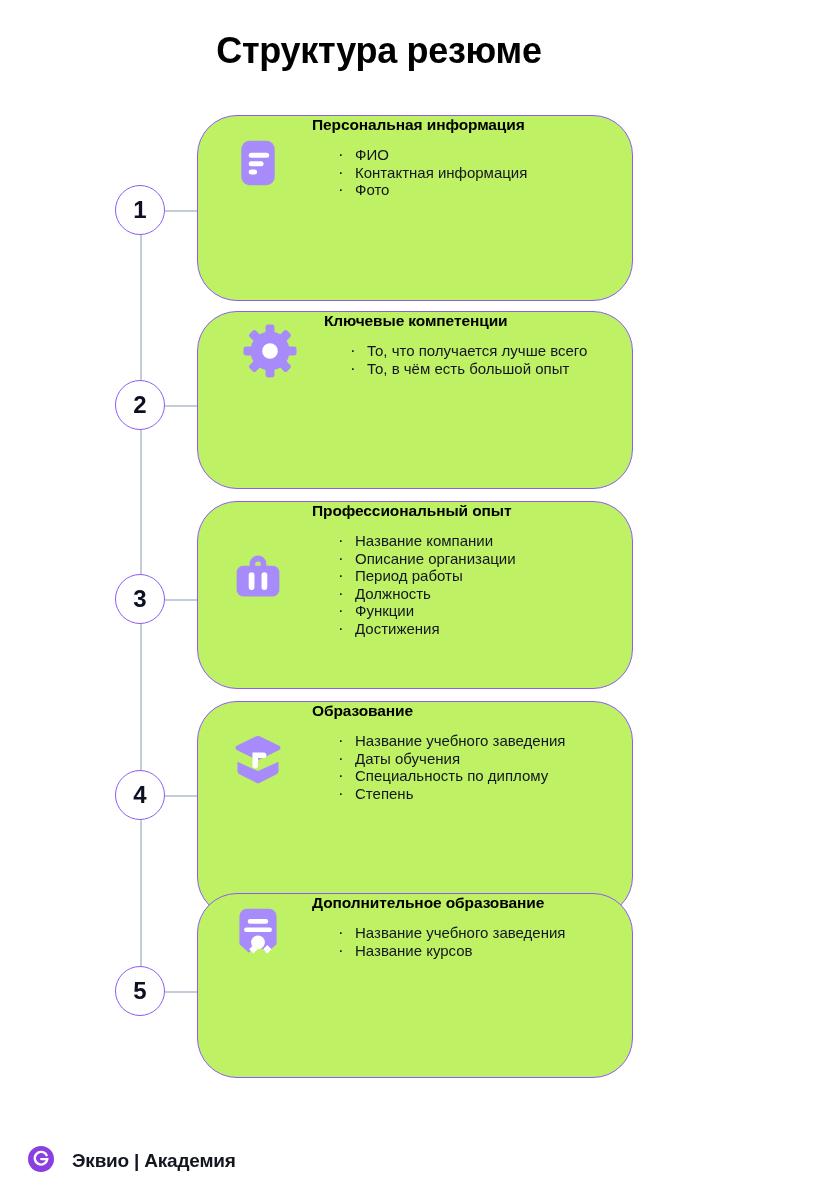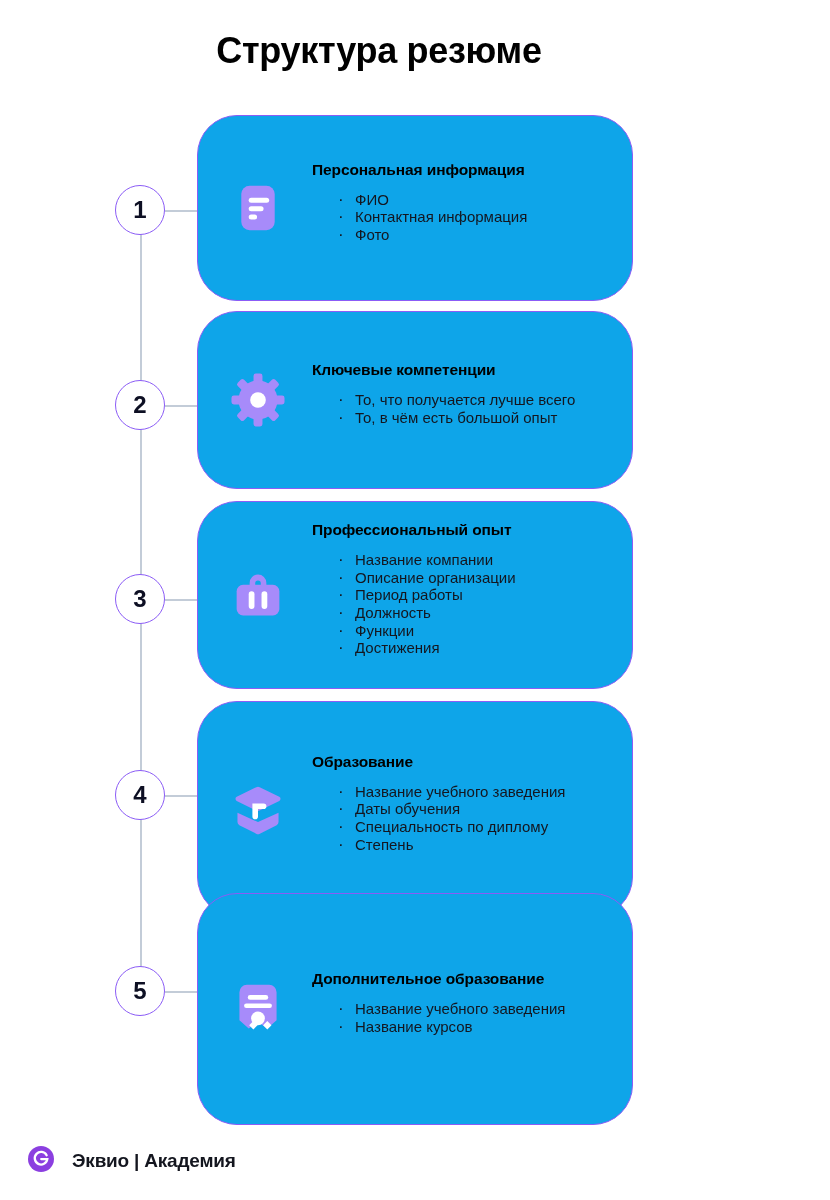--- a/index.html
+++ b/index.html
@@ -75,23 +75,23 @@
   }
 
   
   .step-card {
     position: absolute;
     left: 197px;
     width: 436px;
     box-sizing: border-box;
     border: 1.6px solid #8b5cf6;
     border-radius: 40px;
-    background: #0ea5e9;
-    display: flex;
-    align-items: center;
+    background: #bef264;
+    display: flex;
+    align-items: flex-start;
     z-index: 2;
   }
 
   .card-inner {
     display: flex;
     align-items: center;
     gap: 26px;
     padding: 0 26px 0 32px;
     width: 100%;
     box-sizing: border-box;
@@ -191,21 +191,21 @@
             <li>Контактная информация</li>
             <li>Фото</li>
           </ul>
         </div>
       </div>
     </div>
     <div class="step-marker" style="top: 265px;">
       <span>2</span>
     </div>
     <div class="step-connector" style="top: 290px;"></div>
-    <div class="step-card" style="top: 196px; height: 178px;">
+    <div class="step-card" style="top: 196px; height: 178px; padding-left: 12px;">
       <div class="card-inner">
         <div class="card-icon">
           <svg viewBox="0 0 58 58" width="54" height="54">
             <rect x="24.2" y="0.5" width="9.6" height="16" rx="2.6" fill="#a78bfa" transform="rotate(0 29 29)"></rect>
             <rect x="24.2" y="0.5" width="9.6" height="16" rx="2.6" fill="#a78bfa" transform="rotate(45 29 29)"></rect>
             <rect x="24.2" y="0.5" width="9.6" height="16" rx="2.6" fill="#a78bfa" transform="rotate(90 29 29)"></rect>
             <rect x="24.2" y="0.5" width="9.6" height="16" rx="2.6" fill="#a78bfa" transform="rotate(135 29 29)"></rect>
             <rect x="24.2" y="0.5" width="9.6" height="16" rx="2.6" fill="#a78bfa" transform="rotate(180 29 29)"></rect>
             <rect x="24.2" y="0.5" width="9.6" height="16" rx="2.6" fill="#a78bfa" transform="rotate(225 29 29)"></rect>
             <rect x="24.2" y="0.5" width="9.6" height="16" rx="2.6" fill="#a78bfa" transform="rotate(270 29 29)"></rect>
@@ -271,21 +271,21 @@
             <li>Специальность по диплому</li>
             <li>Степень</li>
           </ul>
         </div>
       </div>
     </div>
     <div class="step-marker" style="top: 851px;">
       <span>5</span>
     </div>
     <div class="step-connector" style="top: 876px;"></div>
-    <div class="step-card" style="top: 778px; height: 232px;">
+    <div class="step-card" style="top: 778px; height: 185px;">
       <div class="card-inner">
         <div class="card-icon">
           <svg viewBox="0 0 56 58" width="52" height="54">
             <path d="M8 11 a8 8 0 0 1 8-8 h24 a8 8 0 0 1 8 8 v30 l-10 9 -10-7 -10 7 -10-9 z" fill="#a78bfa"></path>
             <rect x="17" y="14" width="22" height="5" rx="2.5" fill="#fff"></rect>
             <rect x="13" y="23" width="30" height="5" rx="2.5" fill="#fff"></rect>
             <circle cx="28" cy="39" r="7.4" fill="#fff"></circle>
             <path d="M18.5 46.5 l4.5-4.5 4.5 4.5 -4.5 4.5 z" fill="#fff"></path>
             <path d="M33.5 46.5 l4.5-4.5 4.5 4.5 -4.5 4.5 z" fill="#fff"></path>
           </svg>

